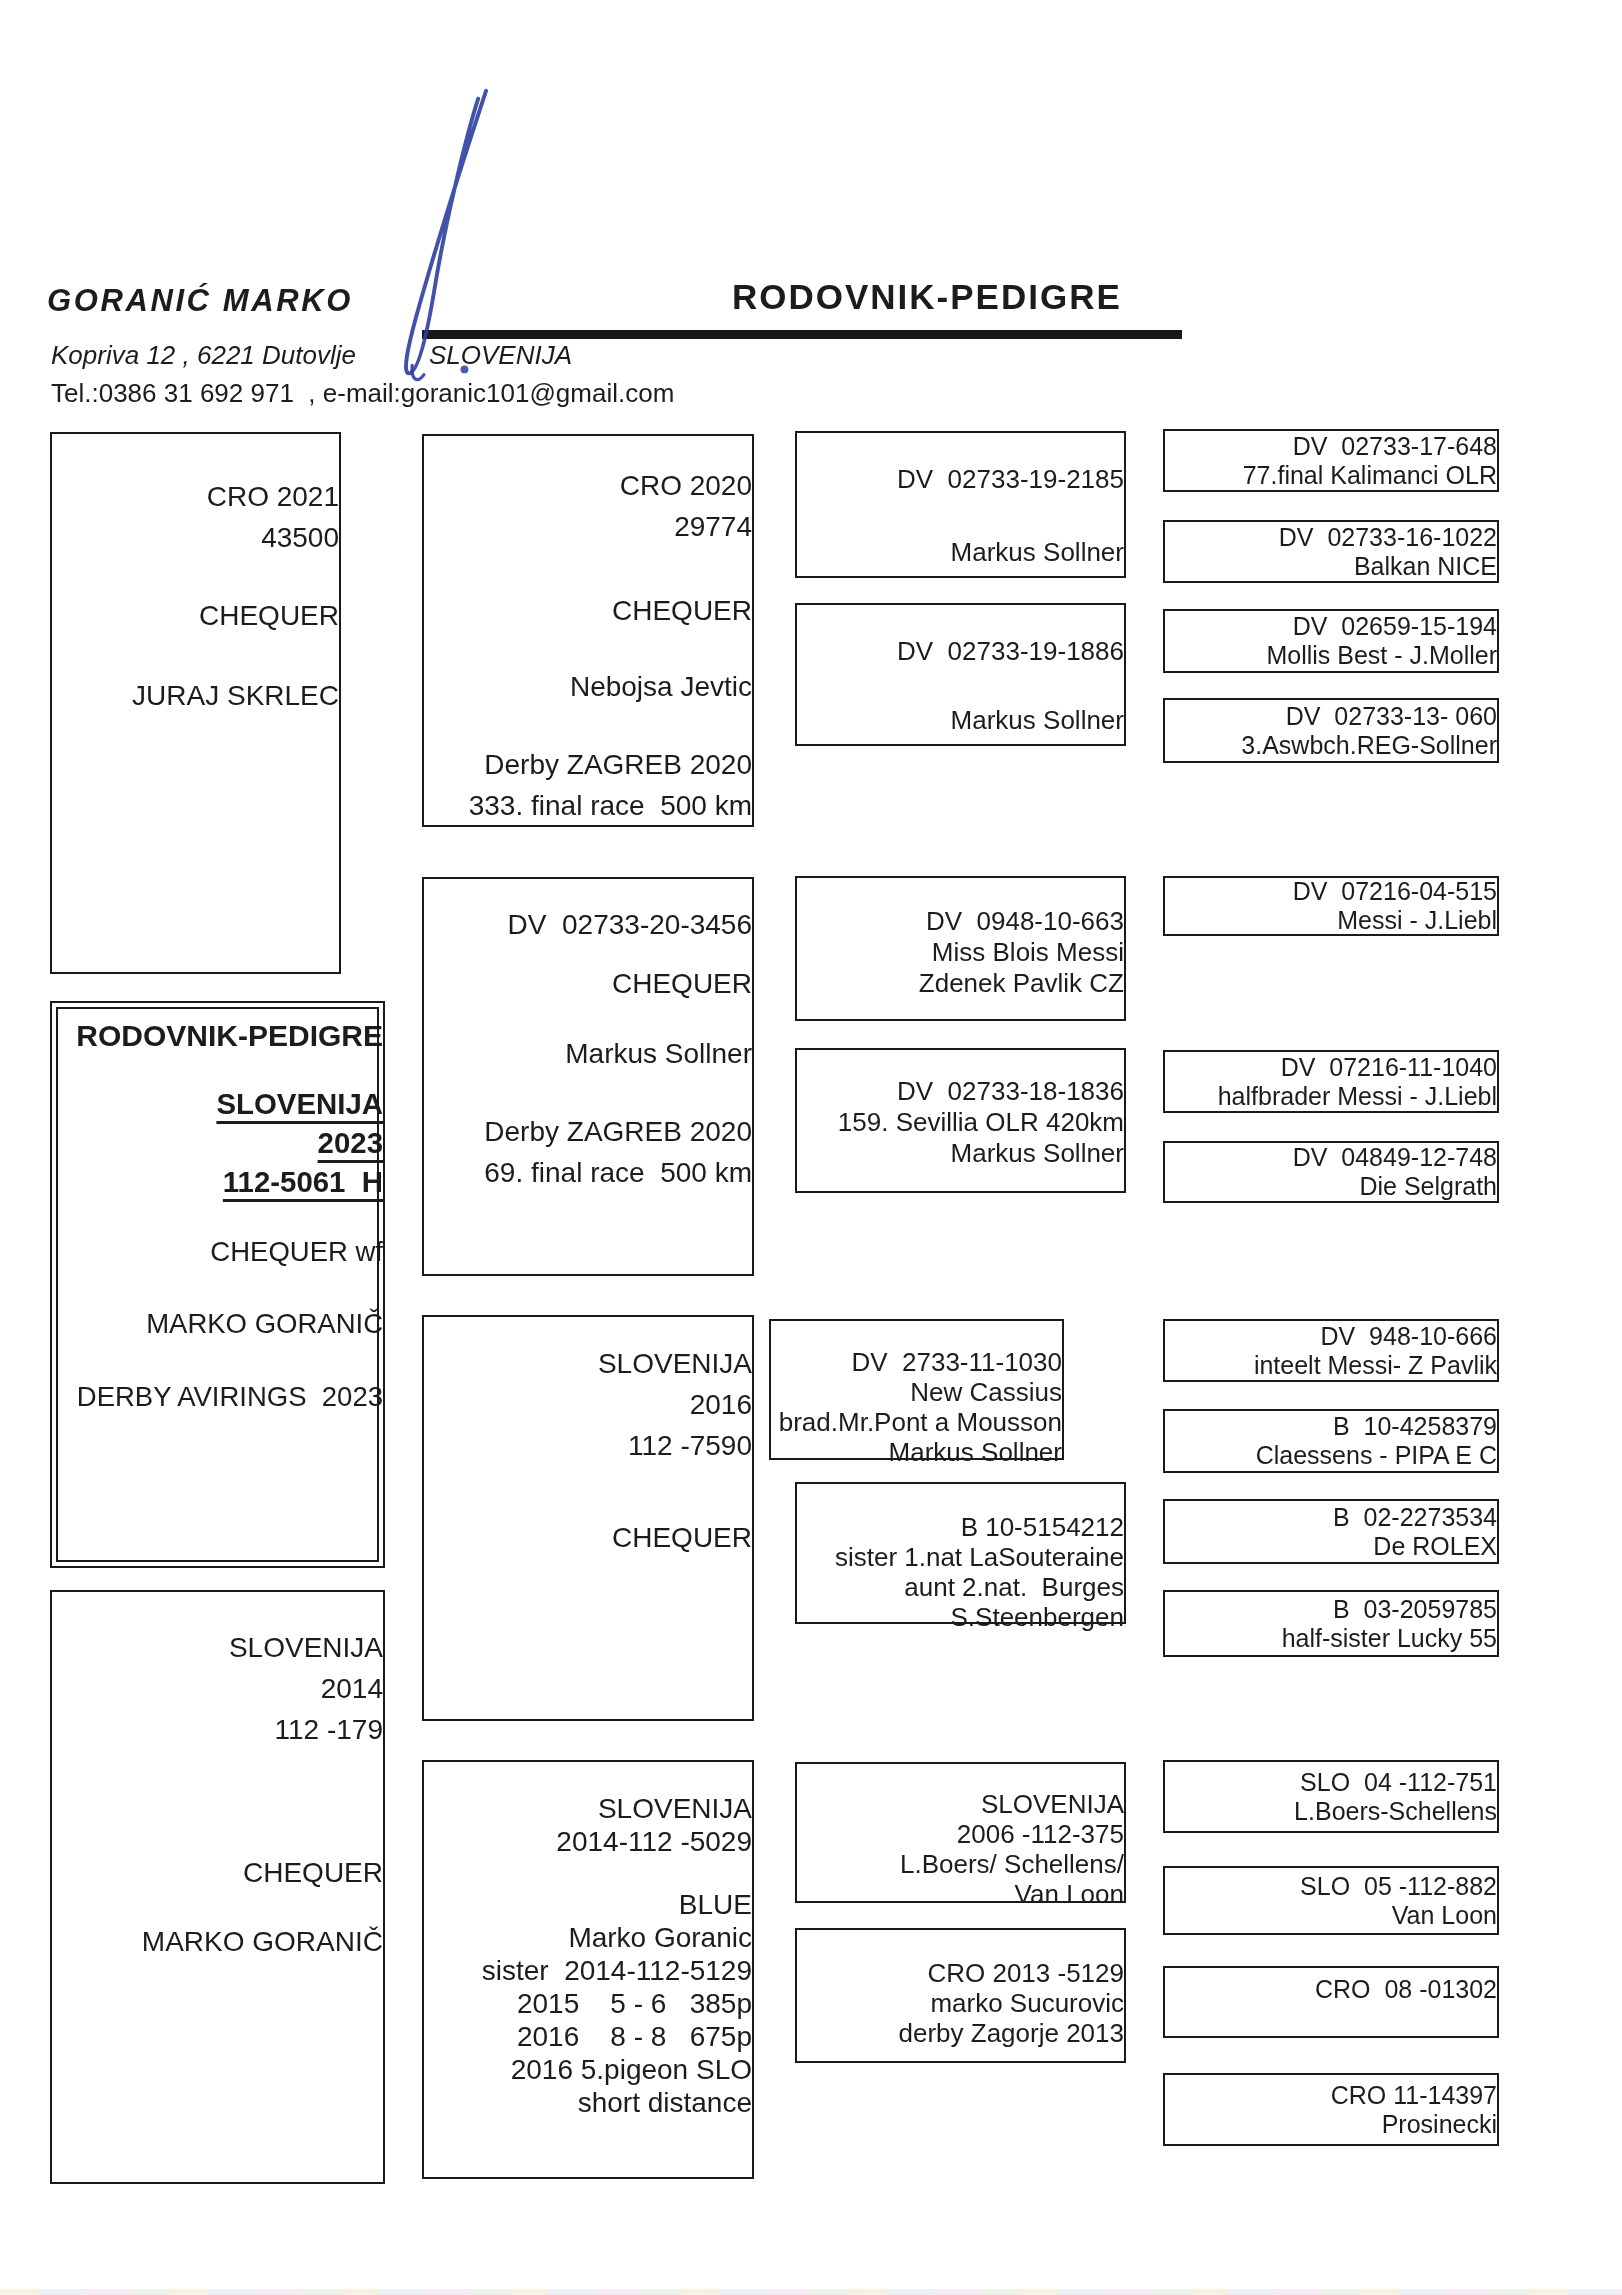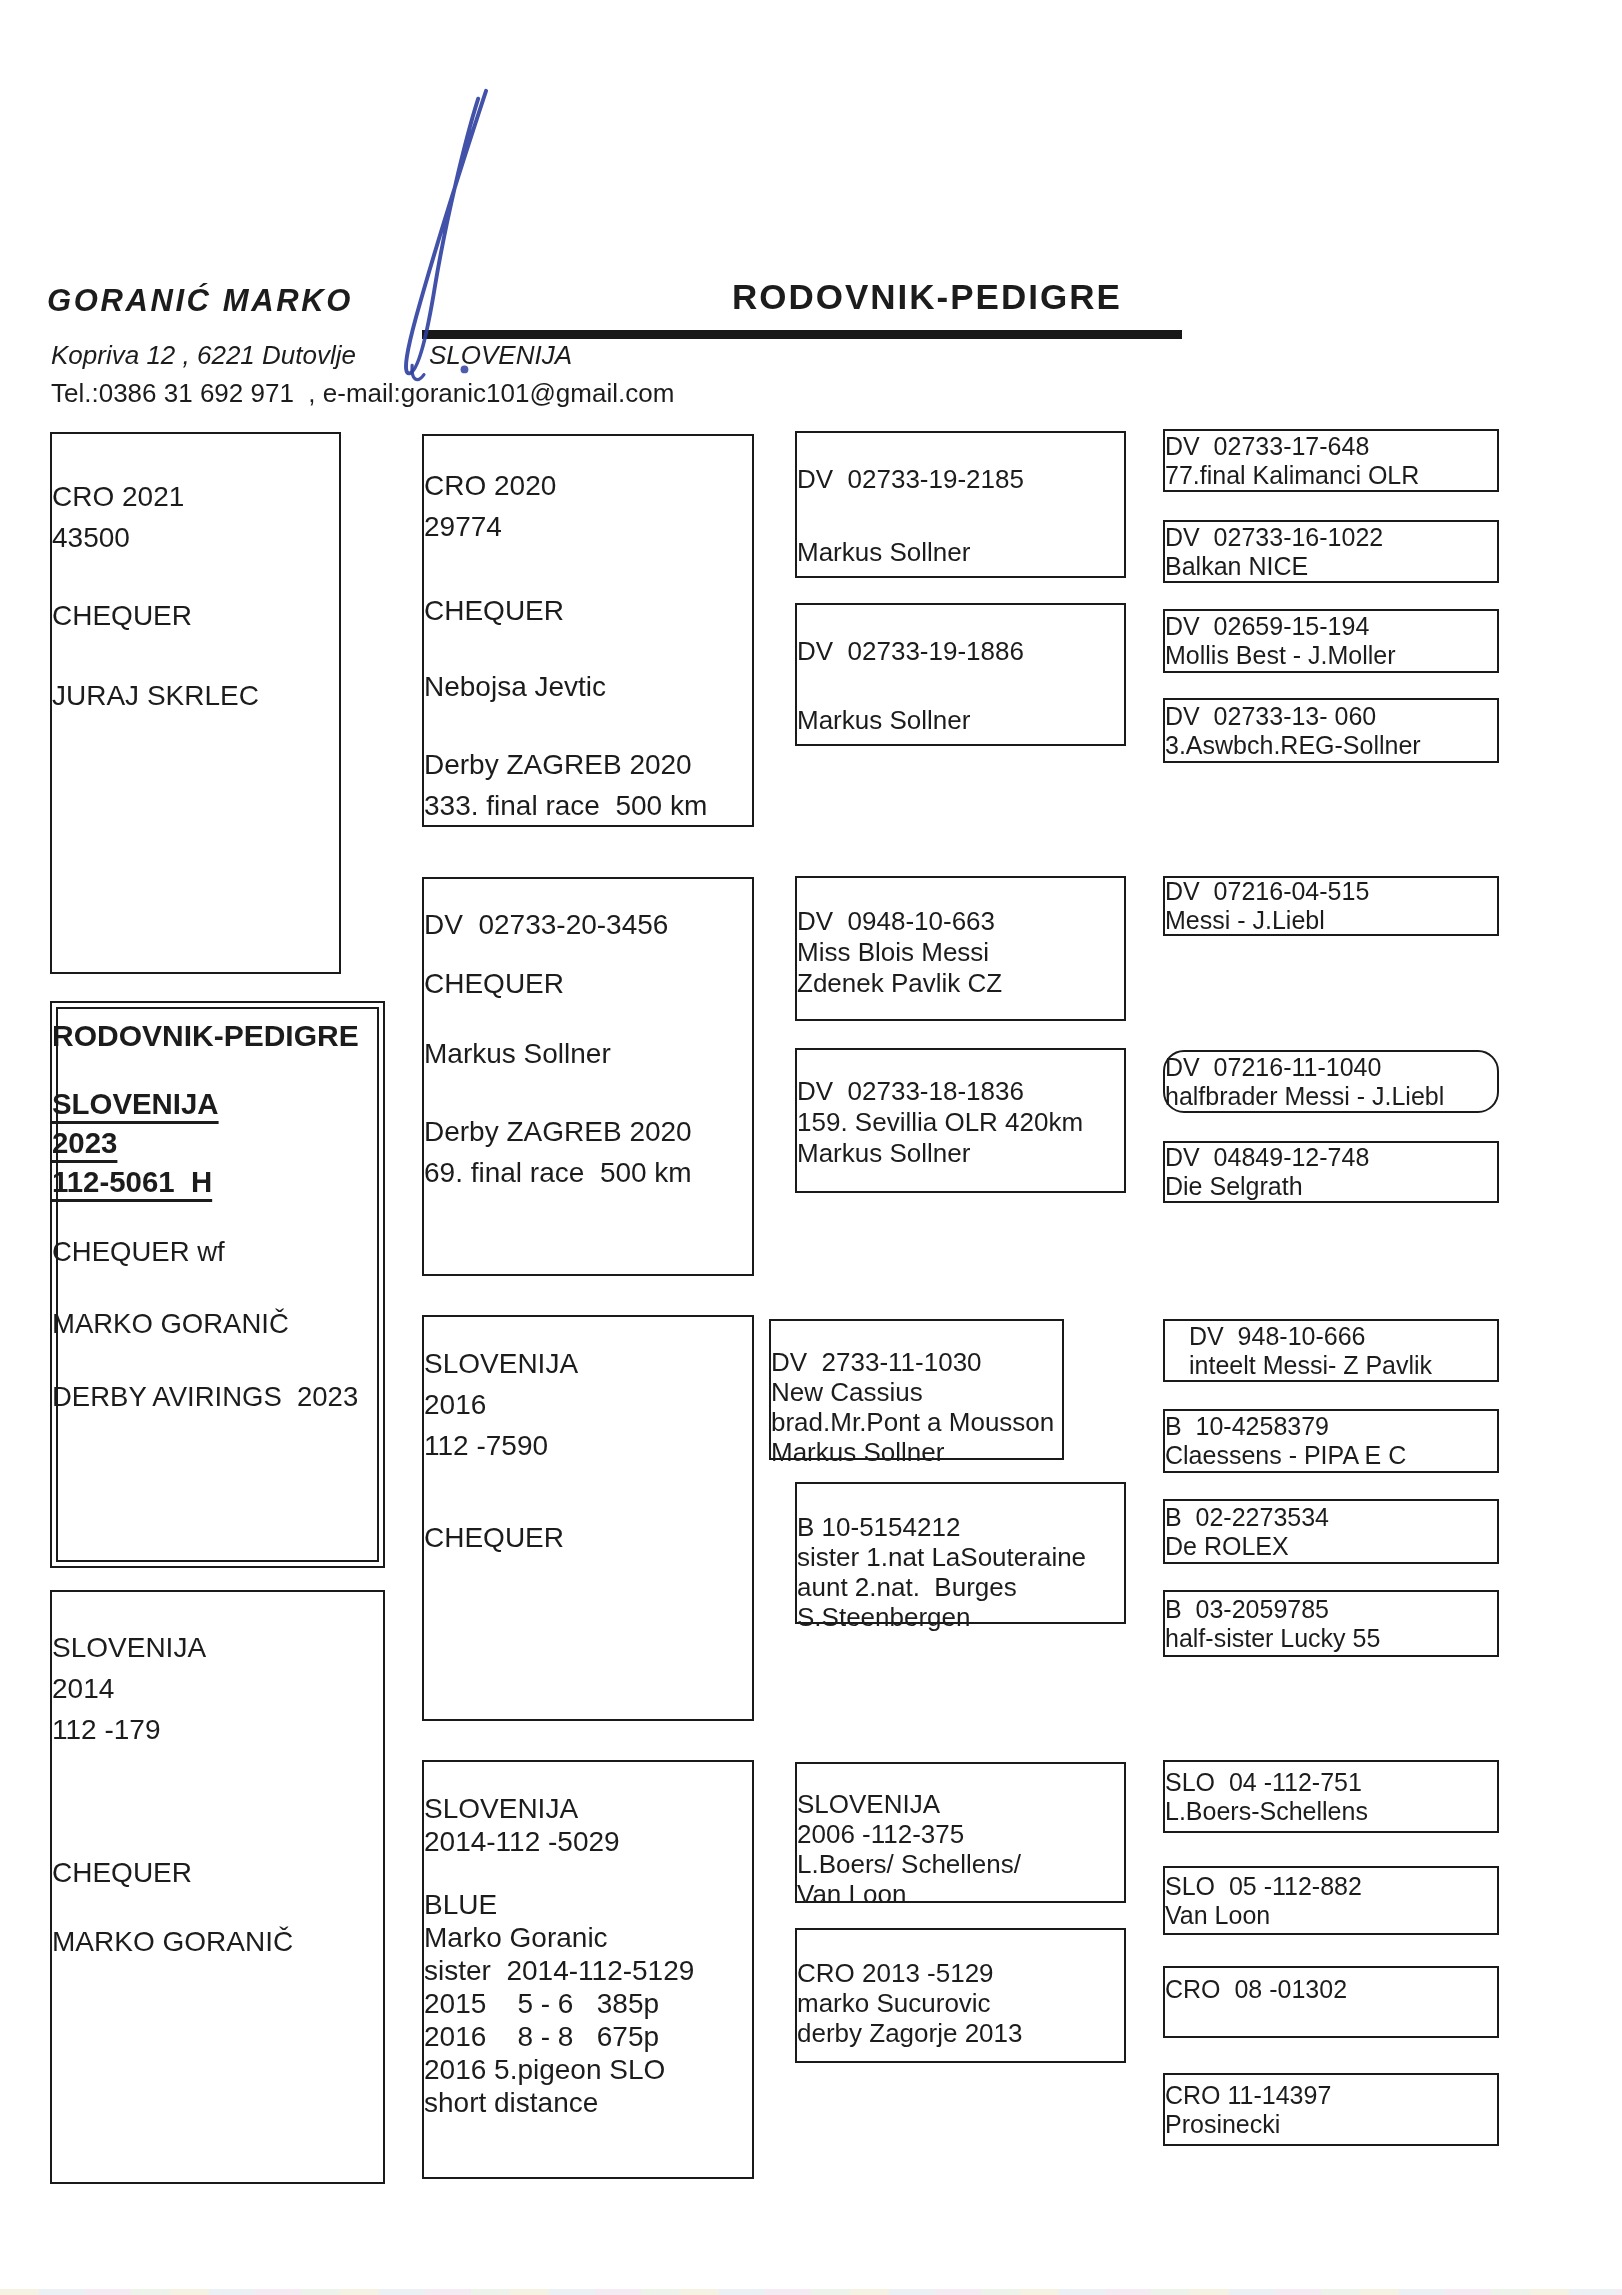--- a/index.html
+++ b/index.html
@@ -35,21 +35,21 @@
   .hdr-contact{
     position:absolute;left:51px;top:378px;
     font-size:26px;white-space:pre-wrap;
   }
   .box{
     position:absolute;
     border:2.6px solid #1a1a1a;
     background:#ffffff;
     box-sizing:border-box;
     display:flex;flex-direction:column;align-items:center;
-    text-align:left;
+    text-align:right;
   }
   .box.double::before{
     content:"";position:absolute;inset:3.9px;border:2px solid #1a1a1a;pointer-events:none;
   }
   .box.vcenter{justify-content:center;}
   .line{width:100%;white-space:pre-wrap;}
   .f-col12 .line{font-size:28px;line-height:41px;}
   .f-col3 .line{font-size:26px;line-height:31px;}
   .f-col3.lh46 .line{line-height:30px;}
   .f-col12.lh50 .line{line-height:33px;}
@@ -213,21 +213,21 @@
     <div class="line">Mollis Best - J.Moller</div>
   </div>
   <div class="box f-col4 vcenter" style="left:1163px;top:698px;width:336px;height:65px;">
     <div class="line">DV  02733-13- 060</div>
     <div class="line">3.Aswbch.REG-Sollner</div>
   </div>
   <div class="box f-col4 vcenter" style="left:1163px;top:876px;width:336px;height:60px;">
     <div class="line">DV  07216-04-515</div>
     <div class="line">Messi - J.Liebl</div>
   </div>
-  <div class="box f-col4 vcenter" style="left:1163px;top:1050px;width:336px;height:63px;border-radius:21px;">
+  <div class="box f-col4 vcenter" style="left:1163px;top:1050px;width:336px;height:63px;">
     <div class="line">DV  07216-11-1040</div>
     <div class="line">halfbrader Messi - J.Liebl</div>
   </div>
   <div class="box f-col4 vcenter" style="left:1163px;top:1141px;width:336px;height:62px;">
     <div class="line">DV  04849-12-748</div>
     <div class="line">Die Selgrath</div>
   </div>
   <div class="box f-col4 vcenter" style="left:1163px;top:1319px;width:336px;height:63px;padding-left:24px;">
     <div class="line">DV  948-10-666</div>
     <div class="line">inteelt Messi- Z Pavlik</div>

